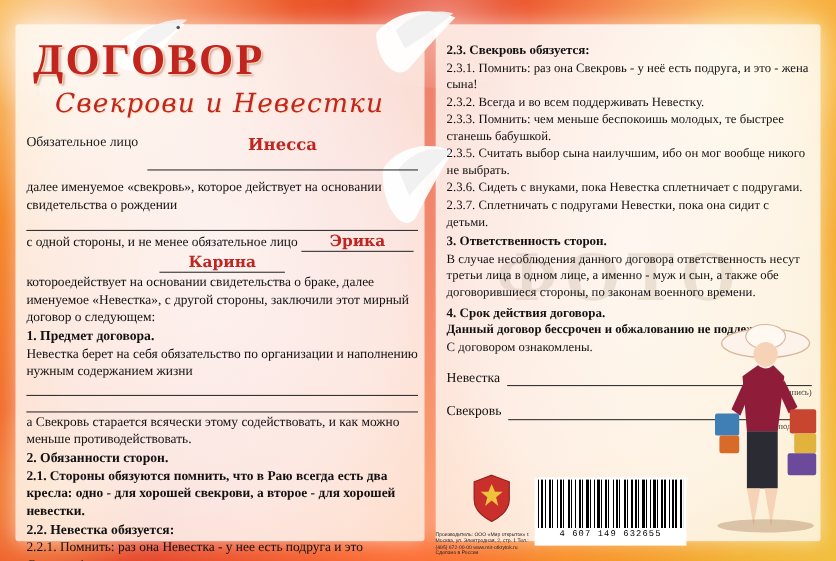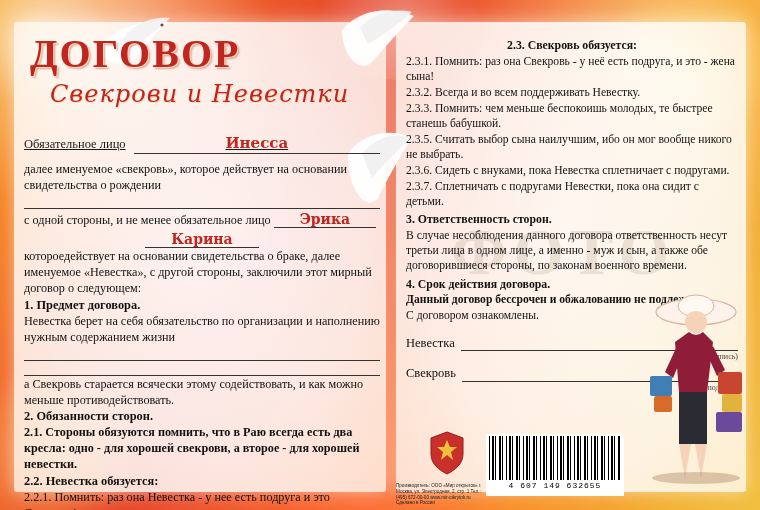--- a/index.html
+++ b/index.html
@@ -88,40 +88,39 @@
     font-family: "DejaVu Serif", serif;
     font-style: italic;
     font-size: 24px;
     color: #c0251f;
     text-shadow: 1px 1px 0 #ffdcb6;
     margin: 6px 0 0 26px;
     letter-spacing: 1px;
   }
   .field-row {
     display: flex;
-    align-items: center;
-    margin-top: 26px;
+    align-items: flex-start;
+    margin-top: 14px;
     font-size: 12.5px;
     color: #1a1a1a;
-    text-decoration: underline;
   }
   .field-label {
     white-space: nowrap;
     font-size: 12.5px;
   }
   .field-value {
     flex: 1;
     margin-left: 8px;
     border-bottom: 1px solid #333;
     color: #c0251f;
     font-weight: bold;
     font-size: 15px;
     font-family: "DejaVu Serif", serif;
     text-align: center;
-    padding-bottom: 1px;
+    padding-bottom: 14px;
   }
   .para {
     font-size: 12.2px;
     line-height: 1.30;
     color: #111;
     margin-top: 4px;
     text-align: left;
   }
   .para.tight { margin-top: 1px; }
   .inline-fill {
@@ -284,21 +283,21 @@
     <div class="para tight">а Свекровь старается всячески этому содействовать, и как можно меньше противодействовать.</div>
 
     <div class="section-head">2. Обязанности сторон.</div>
     <div class="para tight bold">2.1. Стороны обязуются помнить, что в Раю всегда есть два кресла: одно - для хорошей свекрови, а второе - для хорошей невестки.</div>
     <div class="section-head">2.2. Невестка обязуется:</div>
     <div class="para tight">2.2.1. Помнить: раз она Невестка - у нее есть подруга и это Свекровь!</div>
 
   </div>
 
   <div class="right-content">
-    <div class="section-head" style="margin-top:0;text-align:center;">2.3. Свекровь обязуется:</div>
+    <div class="section-head" style="margin-top:0;">2.3. Свекровь обязуется:</div>
     <div class="para">2.3.1. Помнить: раз она Свекровь - у неё есть подруга, и это - жена сына!</div>
     <div class="para">2.3.2. Всегда и во всем поддерживать Невестку.</div>
     <div class="para">2.3.3. Помнить: чем меньше беспокоишь молодых, те быстрее станешь бабушкой.</div>
     <div class="para">2.3.5. Считать выбор сына наилучшим, ибо он мог вообще никого не выбрать.</div>
     <div class="para">2.3.6. Сидеть с внуками, пока Невестка сплетничает с подругами.</div>
     <div class="para">2.3.7. Сплетничать с подругами Невестки, пока она сидит с детьми.</div>
     <div class="section-head">3. Ответственность сторон.</div>
     <div class="para">В случае несоблюдения данного договора ответственность несут третьи лица в одном лице, а именно - муж и сын, а также обе договорившиеся стороны, по законам военного времени.</div>
     <div class="section-head">4. Срок действия договора.</div>
     <div class="para bold">Данный договор бессрочен и обжалованию не подлежит.</div>

